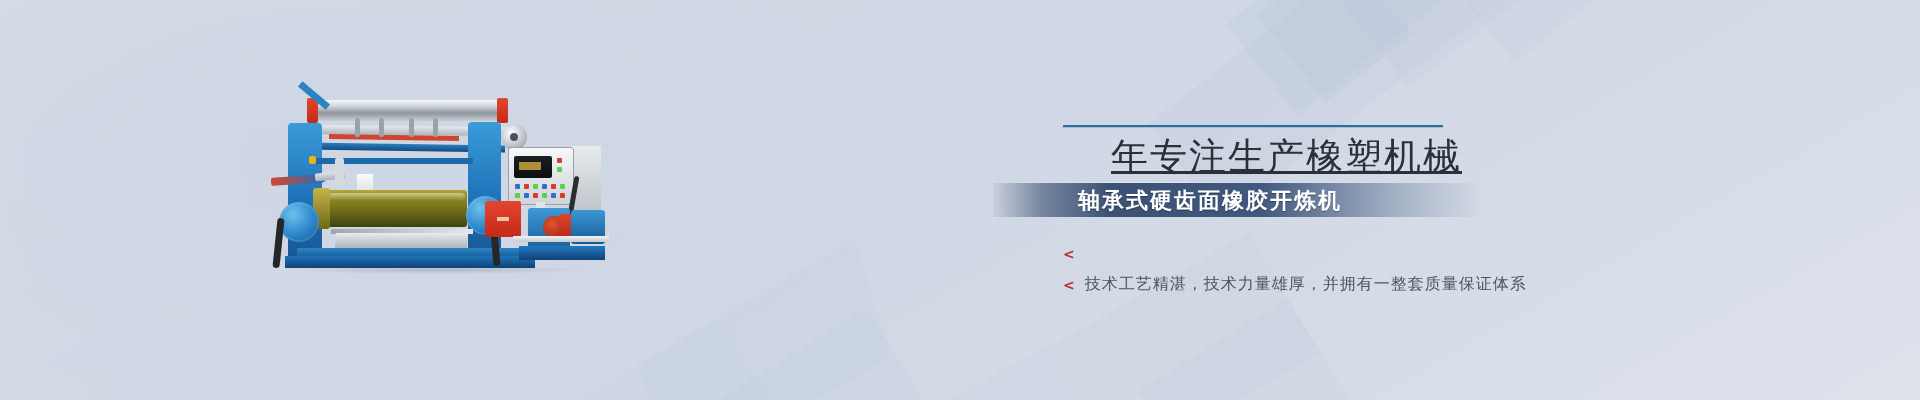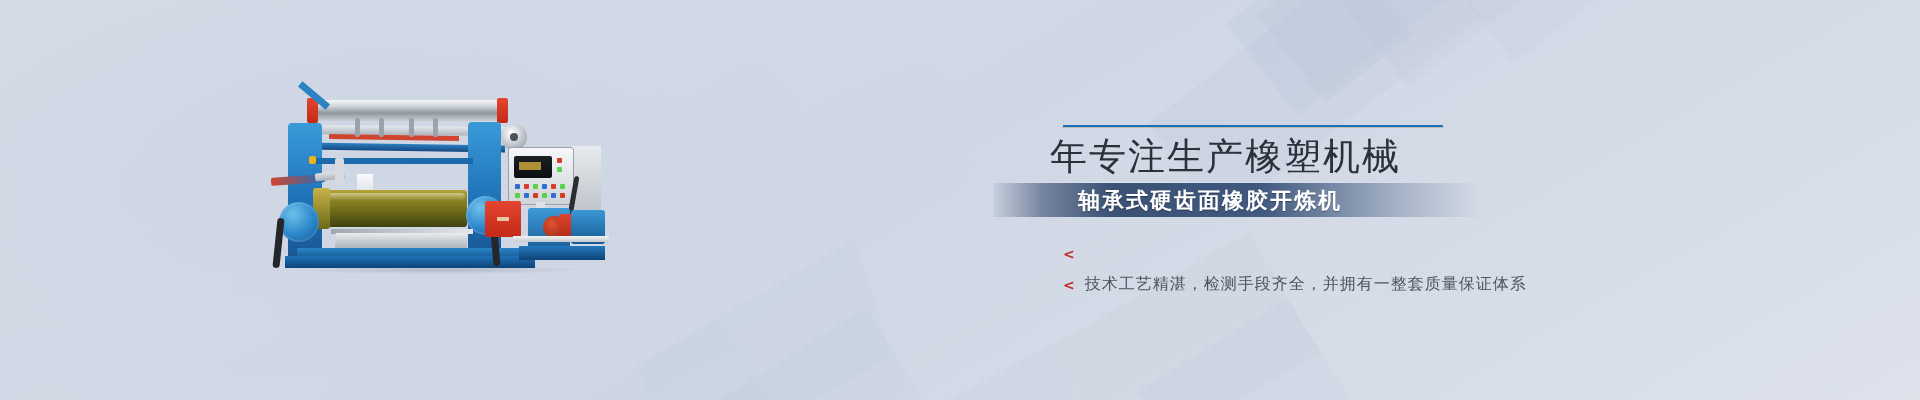--- a/index.html
+++ b/index.html
@@ -143,24 +143,24 @@
   
   .topline{
     position:absolute; left:1063px; top:125px; width:380px; height:2px;
     background:#1f6fb5;
   }
   .topline:after{
     content:""; position:absolute; left:-1px; top:2px; width:382px; height:1px;
     background:rgba(160,150,120,.45);
   }
   .heading{
-    position:absolute; left:1050px; top:136px; width:620px;
+    position:absolute; left:1111px; top:136px; width:620px;
     font-family:"DejaVu Serif", serif;
     font-size:37px; line-height:42px; letter-spacing:2px;
-    color:#2b3139; white-space:nowrap;
+    color:#2b3139; white-space:nowrap;text-decoration:underline;
   }
   .subbar{
     position:absolute; left:993px; top:183px; width:487px; height:34px;
     background:linear-gradient(90deg,
       rgba(44,66,102,.05) 0%,
       rgba(44,66,102,.55) 10%,
       rgba(46,70,108,.92) 24%,
       rgba(52,78,118,.92) 55%,
       rgba(120,140,168,.55) 82%,
       rgba(190,203,220,.05) 100%);
@@ -294,17 +294,17 @@
   <div class="subbar-top"></div>
   <div class="subbar"></div>
   <div class="subtitle">轴承式硬齿面橡胶开炼机</div>
 
   <div class="bullets">
     <div class="bullet">
       <span class="mk">&lt;</span>
     </div>
     <div class="bullet">
       <span class="mk">&lt;</span>
-      <span>技术工艺精湛，检测手段齐全，并拥有一整套质量保证体系</span>
+      <span>技术工艺精湛，技术力量雄厚，并拥有一整套质量保证体系</span>
     </div>
   </div>
 
 </div>
 
 </body></html>

